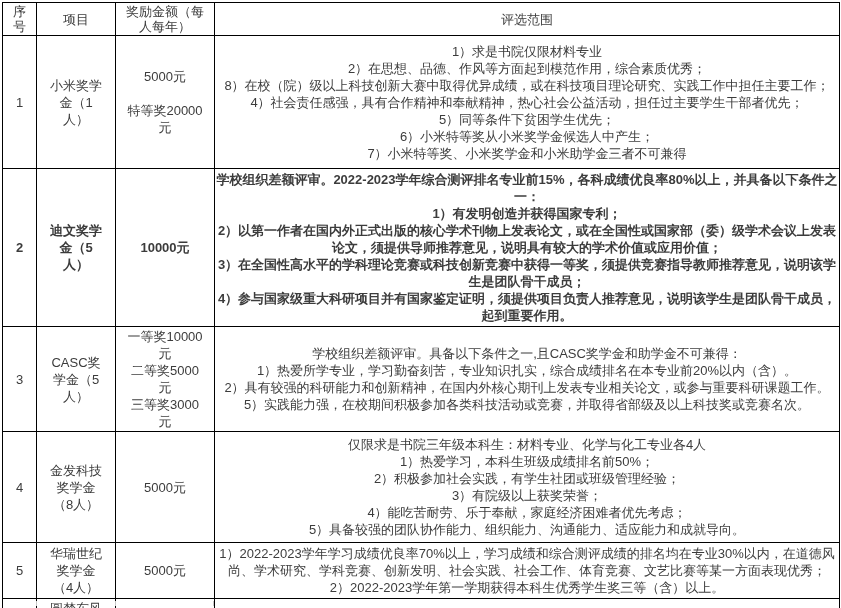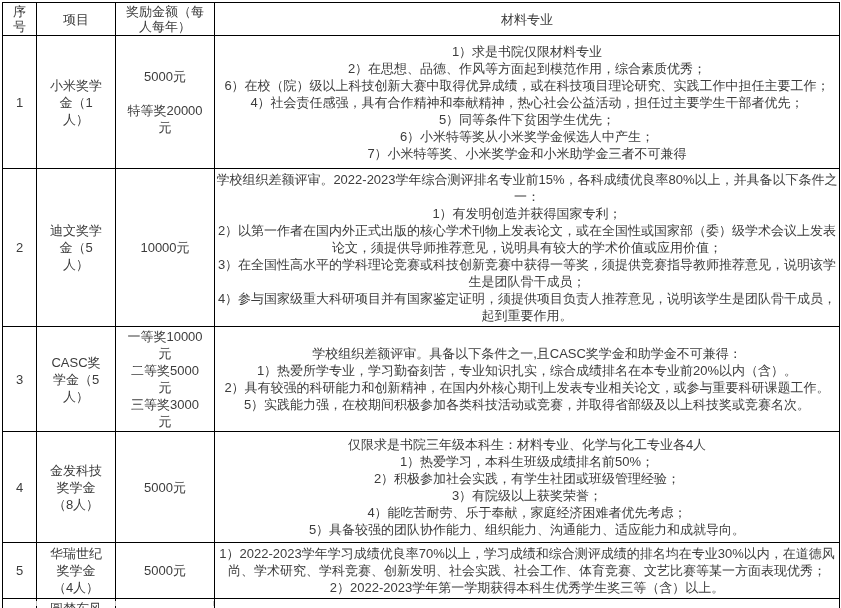--- a/index.html
+++ b/index.html
@@ -16,21 +16,21 @@
   .grid th,.grid td{
     border:1px solid #000000;
     vertical-align:middle;text-align:center;
     font-size:13px;line-height:17px;font-weight:normal;
     padding:1px 10px;overflow:hidden;word-break:break-all;
   }
   .grid td.criteria{padding:1px 0;}
   .cell-line{min-height:17px;}
   .h-row th{height:29px;line-height:15px;}
   .r1 td{height:130px;}
-  .r2 td{height:155px;}
+  .r2 td{height:155px;font-weight:bold;}
   .r3 td{height:78px;}
   .r4 td{height:108px;}
   .r5 td{height:53px;text-align:center;}
   .r6 td{height:36px;}
   
   .stub{position:absolute;width:1px;height:5px;background:#c9c9c9;top:601px;}
   .stub.s1{left:36px;}
   .stub.s2{left:115px;}
   .stub.s3{left:213px;}
 </style>
@@ -43,34 +43,34 @@
       <col style="width:34px">
       <col style="width:79px">
       <col style="width:99px">
       <col style="width:625px">
     </colgroup>
     <tbody>
       <tr class="h-row">
         <th>序号</th>
         <th>项目</th>
         <th>奖励金额（每人每年）</th>
-        <th>材料专业</th>
+        <th>评选范围</th>
       </tr>
       <tr class="r1">
         <td>1</td>
         <td>小米奖学金（1人）</td>
         <td>
             <div class="cell-line">5000元</div>
             <div class="cell-line"></div>
             <div class="cell-line">特等奖20000元</div>
           </td>
         <td class="criteria">
             <div class="cell-line">1）求是书院仅限材料专业</div>
             <div class="cell-line">2）在思想、品德、作风等方面起到模范作用，综合素质优秀；</div>
-            <div class="cell-line">6）在校（院）级以上科技创新大赛中取得优异成绩，或在科技项目理论研究、实践工作中担任主要工作；</div>
+            <div class="cell-line">8）在校（院）级以上科技创新大赛中取得优异成绩，或在科技项目理论研究、实践工作中担任主要工作；</div>
             <div class="cell-line">4）社会责任感强，具有合作精神和奉献精神，热心社会公益活动，担任过主要学生干部者优先；</div>
             <div class="cell-line">5）同等条件下贫困学生优先；</div>
             <div class="cell-line">6）小米特等奖从小米奖学金候选人中产生；</div>
             <div class="cell-line">7）小米特等奖、小米奖学金和小米助学金三者不可兼得</div>
           </td>
       </tr>
       <tr class="r2">
         <td>2</td>
         <td>迪文奖学金（5人）</td>
         <td>

